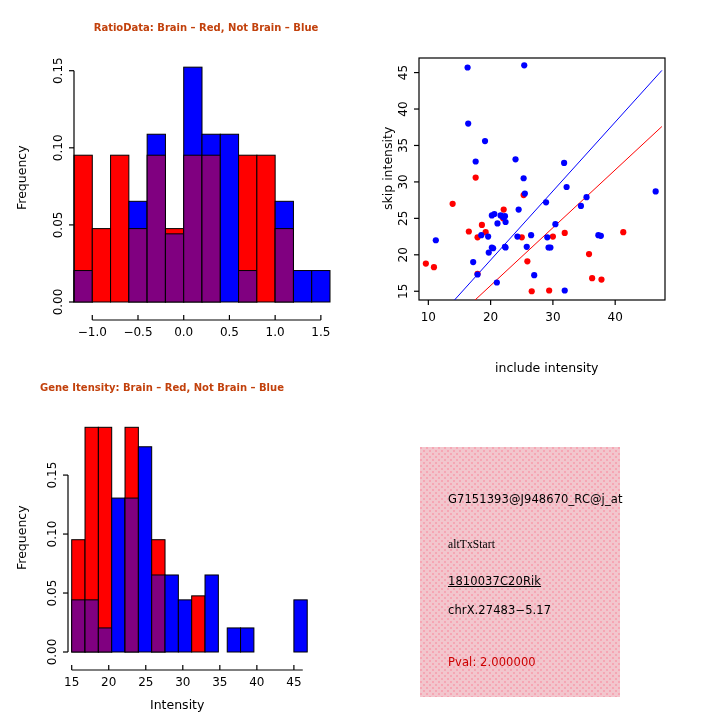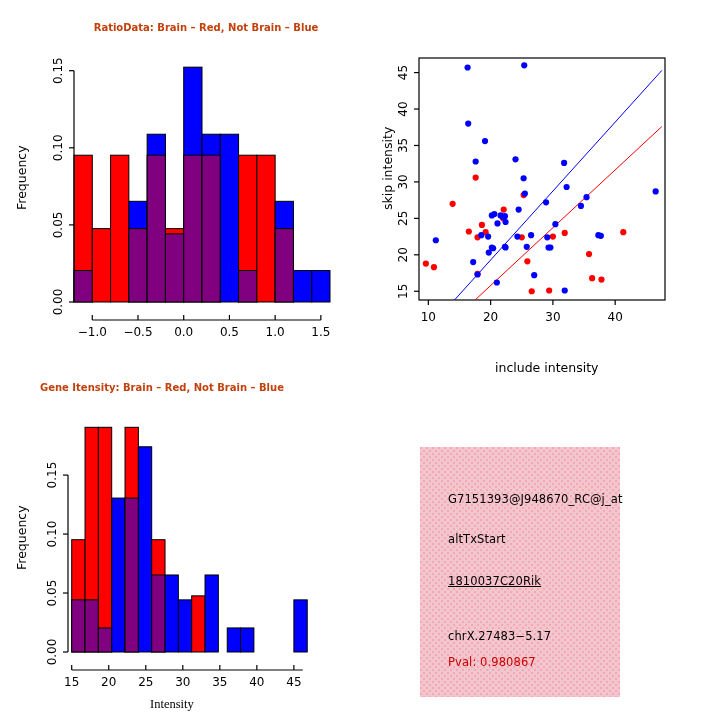--- a/index.html
+++ b/index.html
@@ -233,21 +233,21 @@
         <text x="192.8987341772152" y="321" font-family="&quot;DejaVu Sans&quot;, sans-serif" font-size="12" fill="#000" text-anchor="middle">30</text>
         <path d="M255.17721518987344,300 L255.17721518987344,305" stroke="#000" stroke-width="1.2"></path>
         <text x="255.17721518987344" y="321" font-family="&quot;DejaVu Sans&quot;, sans-serif" font-size="12" fill="#000" text-anchor="middle">40</text>
       </svg>
   </div>
 
   <div class="panel" id="panel-bl">
     <div class="ptitle" style="top:22px; text-align:left; left:14px; width:auto;">Gene Itensity: Brain – Red, Not Brain – Blue</div>
 
     <div class="axis-title ylab-rot" style="left:14px; top:210px;">Frequency</div>
-    <div class="axis-title" style="left:150px; top:337px;font-family:Liberation Serif, serif;">Intensity</div>
+    <div class="axis-title" style="left:150px; top:337px;">Intensity</div>
 
     <svg id="svg-bl" width="360" height="360" style="position:absolute;left:0;top:0;">
         <rect x="71.703125" y="179.71282051282049" width="13.331250000000011" height="112.28717948717951" fill="#ff0000" stroke="#000" stroke-width="1"></rect>
         <rect x="71.703125" y="239.86666666666667" width="13.331250000000011" height="52.133333333333326" fill="#800080" stroke="#000" stroke-width="1"></rect>
         <rect x="85.03437500000001" y="67.30769230769232" width="13.331249999999997" height="224.69230769230768" fill="#ff0000" stroke="#000" stroke-width="1"></rect>
         <rect x="85.03437500000001" y="239.86666666666667" width="13.331249999999997" height="52.133333333333326" fill="#800080" stroke="#000" stroke-width="1"></rect>
         <rect x="98.36562500000001" y="67.30769230769232" width="13.331249999999997" height="224.69230769230768" fill="#ff0000" stroke="#000" stroke-width="1"></rect>
         <rect x="98.36562500000001" y="267.9384615384615" width="13.331249999999997" height="24.061538461538476" fill="#800080" stroke="#000" stroke-width="1"></rect>
         <rect x="111.69687499999999" y="138.0769230769231" width="13.331249999999997" height="153.9230769230769" fill="#0000ff" stroke="#000" stroke-width="1"></rect>
         <rect x="125.02812499999999" y="67.30769230769232" width="13.331250000000011" height="224.69230769230768" fill="#ff0000" stroke="#000" stroke-width="1"></rect>
@@ -285,20 +285,20 @@
         <path d="M256.859375,310 L256.859375,305" stroke="#000" stroke-width="1.2"></path>
         <text x="256.859375" y="326" font-family="&quot;DejaVu Sans&quot;, sans-serif" font-size="12" fill="#000" text-anchor="middle">40</text>
         <path d="M293.890625,310 L293.890625,305" stroke="#000" stroke-width="1.2"></path>
         <text x="293.890625" y="326" font-family="&quot;DejaVu Sans&quot;, sans-serif" font-size="12" fill="#000" text-anchor="middle">45</text>
       </svg>
   </div>
 
   <div class="panel" id="panel-br">
     <div id="info-box">
       <div class="info-line" style="top:45px;">G7151393@J948670_RC@j_at</div>
-      <div class="info-line" style="top:85px;">altTxStart</div>
+      <div class="info-line" style="top:91px;font-family:Liberation Serif, serif;">altTxStart</div>
       <div class="info-line" style="top:127px;text-decoration:underline;">1810037C20Rik</div>
-      <div class="info-line" style="top:182px;">chrX.27483−5.17</div>
-      <div class="info-line pval" style="top:208px;">Pval: 0.980867</div>
+      <div class="info-line" style="top:156px;">chrX.27483−5.17</div>
+      <div class="info-line pval" style="top:208px;">Pval: 2.000000</div>
     </div>
   </div>
 
 </div>
 
 </body></html>

